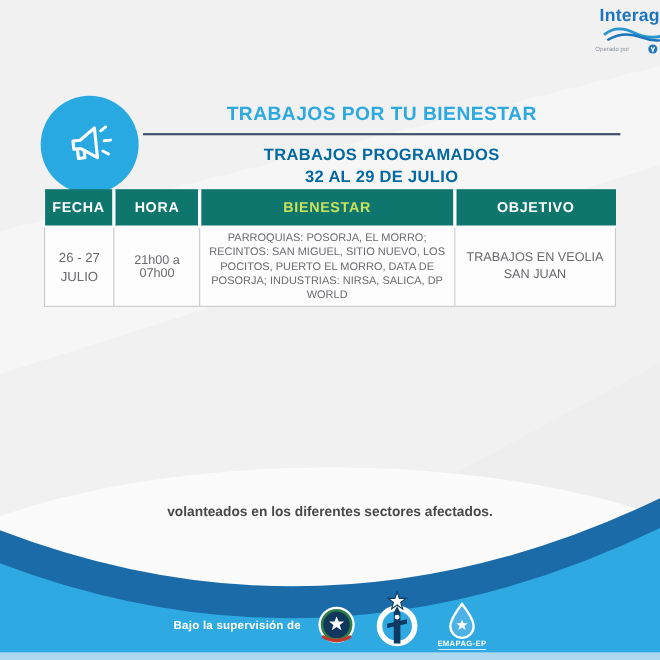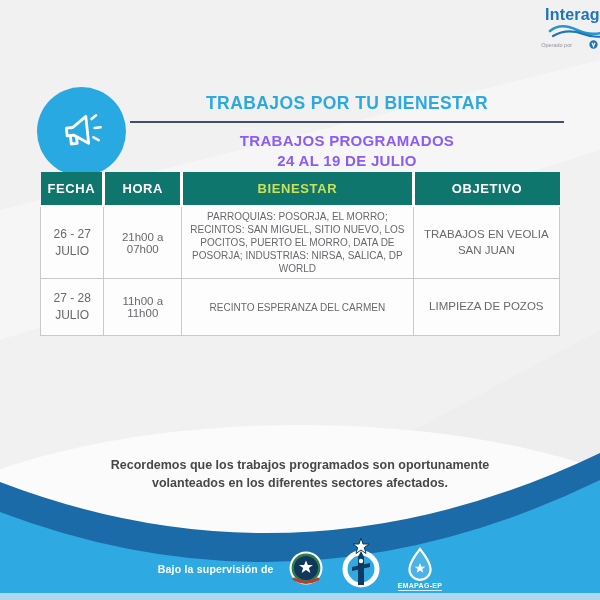--- a/index.html
+++ b/index.html
@@ -18,21 +18,21 @@
   .veolia{font-size:7.5px;font-weight:bold;color:#1b75bc;display:flex;align-items:center;gap:2px;}
   
   .mega-circle{
     position:absolute;left:37px;top:87px;width:89px;height:89px;border-radius:50%;
     background:#29a9e1;display:flex;align-items:center;justify-content:center;z-index:2;
   }
   
   .title-block{position:absolute;left:130px;top:93px;width:434px;text-align:center;z-index:2;}
   .main-title{font-size:17.5px;font-weight:bold;color:#2da9e0;letter-spacing:.4px;margin:0 0 7px 0;}
   .title-rule{height:2px;background:#41506a;margin-bottom:8px;}
-  .subtitle{font-size:15px;font-weight:bold;color:#8b5cf6;line-height:1.3;letter-spacing:.3px;}
+  .subtitle{font-size:15px;font-weight:bold;color:#0369a1;line-height:1.3;letter-spacing:.3px;}
   
   .table-wrap{position:absolute;left:40px;top:172px;width:520px;z-index:2;}
   table{width:100%;border-collapse:collapse;table-layout:fixed;}
   th{
     background:#0f766e;color:#fff;font-size:13px;font-weight:bold;letter-spacing:.6px;
     padding:9px 2px;border-left:3px solid #fff;border-bottom:2px solid #fff;
   }
   th:first-child{border-left:none;}
   th.col-parroquias-head{color:#c9e15b;}
   td{
@@ -100,21 +100,21 @@
       <path d="M36 21.5 h5.5" stroke="#fff" stroke-width="2.4" stroke-linecap="round"></path>
       <path d="M34 30 l4.5 3" stroke="#fff" stroke-width="2.4" stroke-linecap="round"></path>
     </svg>
   </div>
 
   <div class="title-block">
     <div class="main-title">TRABAJOS POR TU BIENESTAR</div>
     <div class="title-rule"></div>
     <div class="subtitle">
       <div>TRABAJOS PROGRAMADOS</div>
-      <div>24 AL 19 DE JULIO</div>
+      <div>32 AL 29 DE JULIO</div>
     </div>
   </div>
 
   <div class="table-wrap">
     <table>
       <colgroup>
           <col style="width:12.2%">
           <col style="width:15%">
           <col style="width:44.6%">
           <col style="width:28.2%">
@@ -130,35 +130,25 @@
       <tbody>
         <tr class="r2">
           <td class="td-fecha">
             <div>26 - 27</div>
             <div>JULIO</div>
           </td>
           <td class="td-hora">21h00 a 07h00</td>
           <td class="td-parroquias">PARROQUIAS: POSORJA, EL MORRO; RECINTOS: SAN MIGUEL, SITIO NUEVO, LOS POCITOS, PUERTO EL MORRO, DATA DE POSORJA; INDUSTRIAS: NIRSA, SALICA, DP WORLD</td>
           <td class="td-objetivo">TRABAJOS EN VEOLIA SAN JUAN</td>
         </tr>
-        <tr class="r3">
-          <td class="td-fecha">
-            <div>27 - 28</div>
-            <div>JULIO</div>
-          </td>
-          <td class="td-hora">11h00 a 11h00</td>
-          <td class="td-parroquias">RECINTO ESPERANZA DEL CARMEN</td>
-          <td class="td-objetivo">LIMPIEZA DE POZOS</td>
-        </tr>
       </tbody>
     </table>
   </div>
 
   <div class="note">
-    <div>Recordemos que los trabajos programados son oportunamente</div>
     <div>volanteados en los diferentes sectores afectados.</div>
   </div>
 
   <svg class="waves" width="600" height="180" viewBox="0 0 600 180">
     <path d="M0,62 Q300,177 600,33 L600,180 L0,180 Z" fill="#1a6ba8"></path>
     <path d="M0,92 Q300,206 600,60 L600,180 L0,180 Z" fill="#2fa9e1"></path>
     <rect x="0" y="173" width="600" height="7" fill="#aed8ef"></rect>
   </svg>
 
   <div class="footer">

